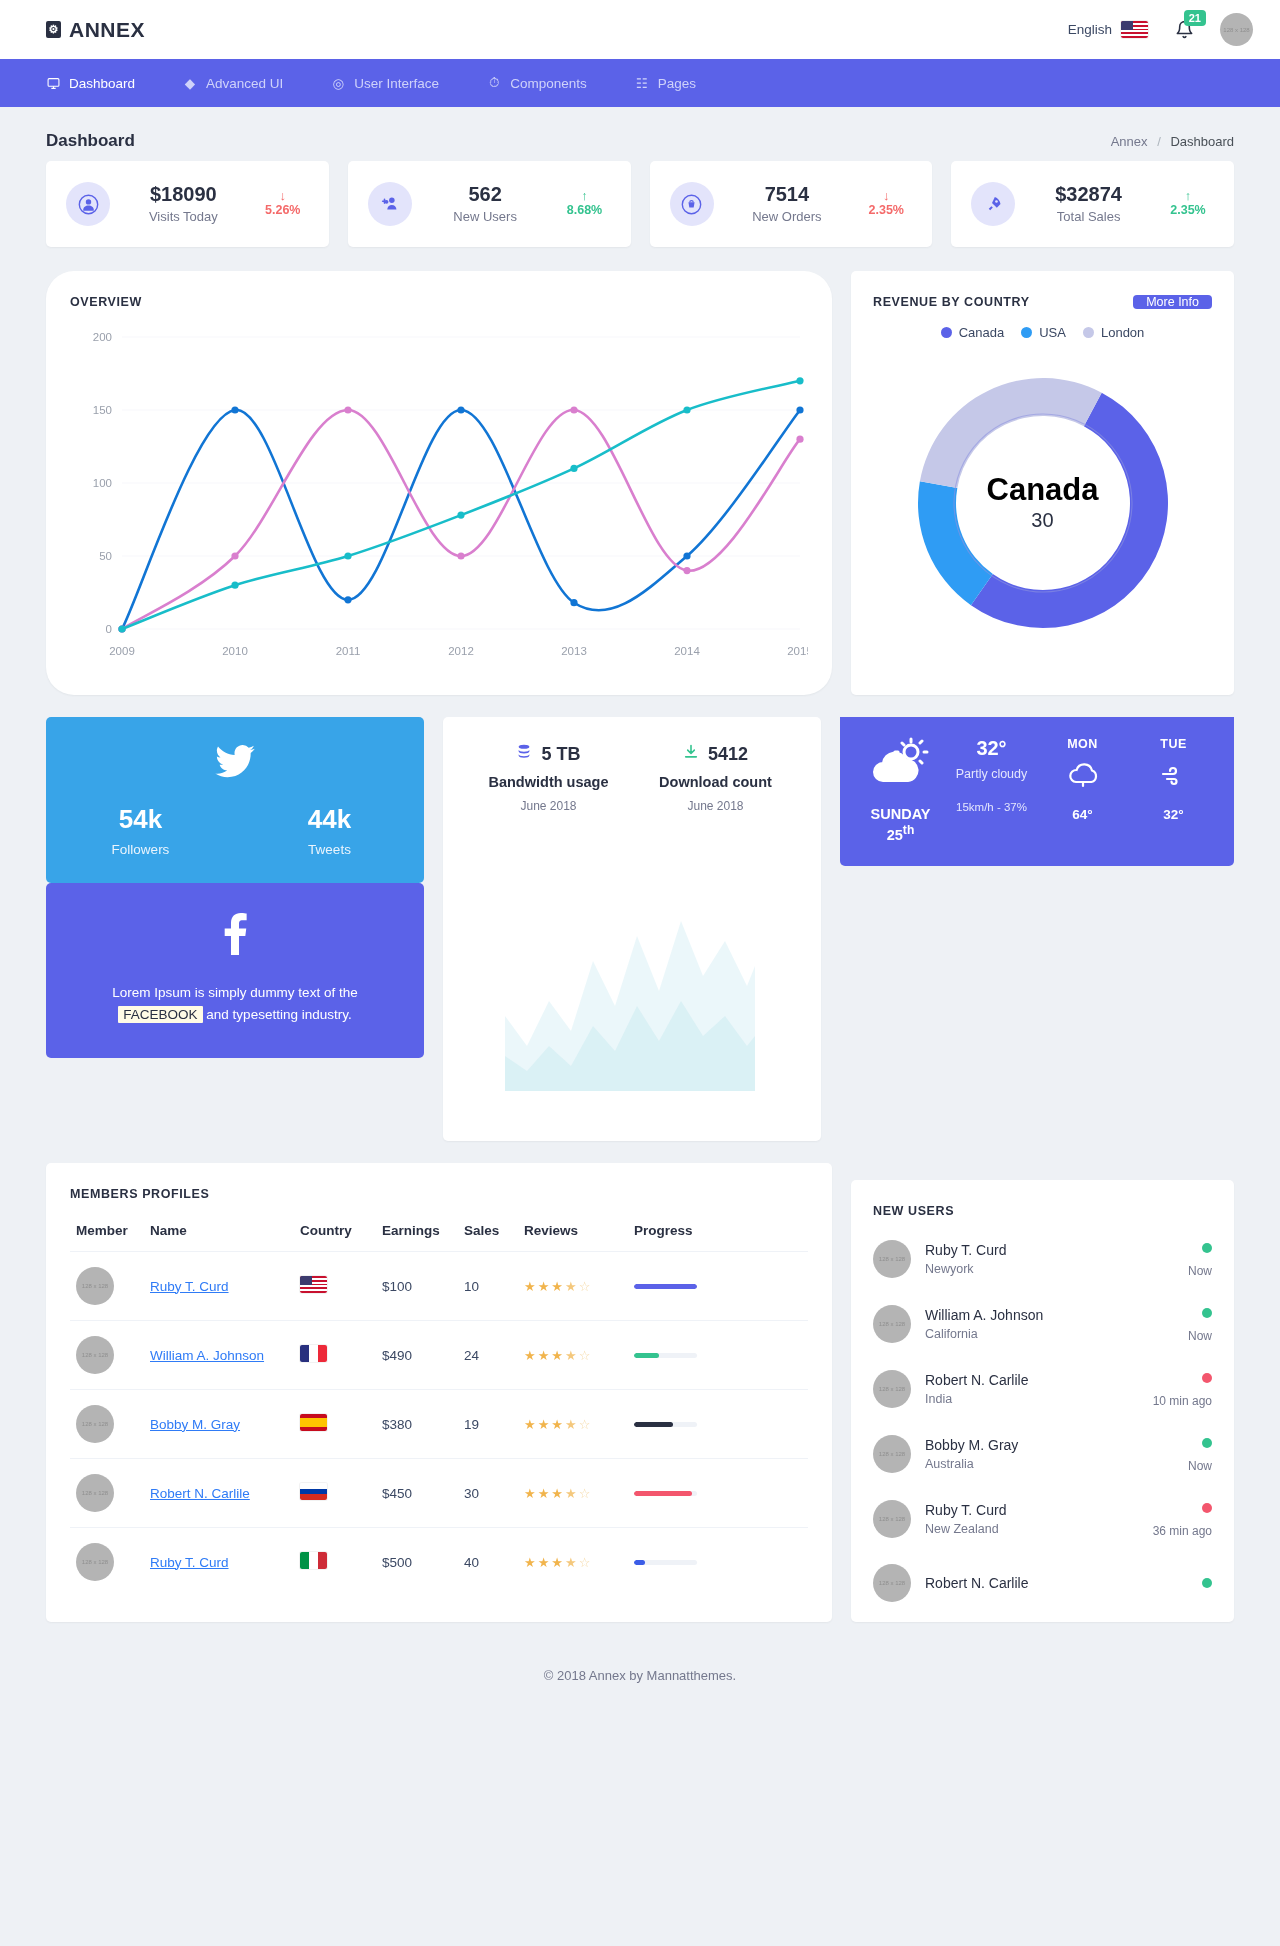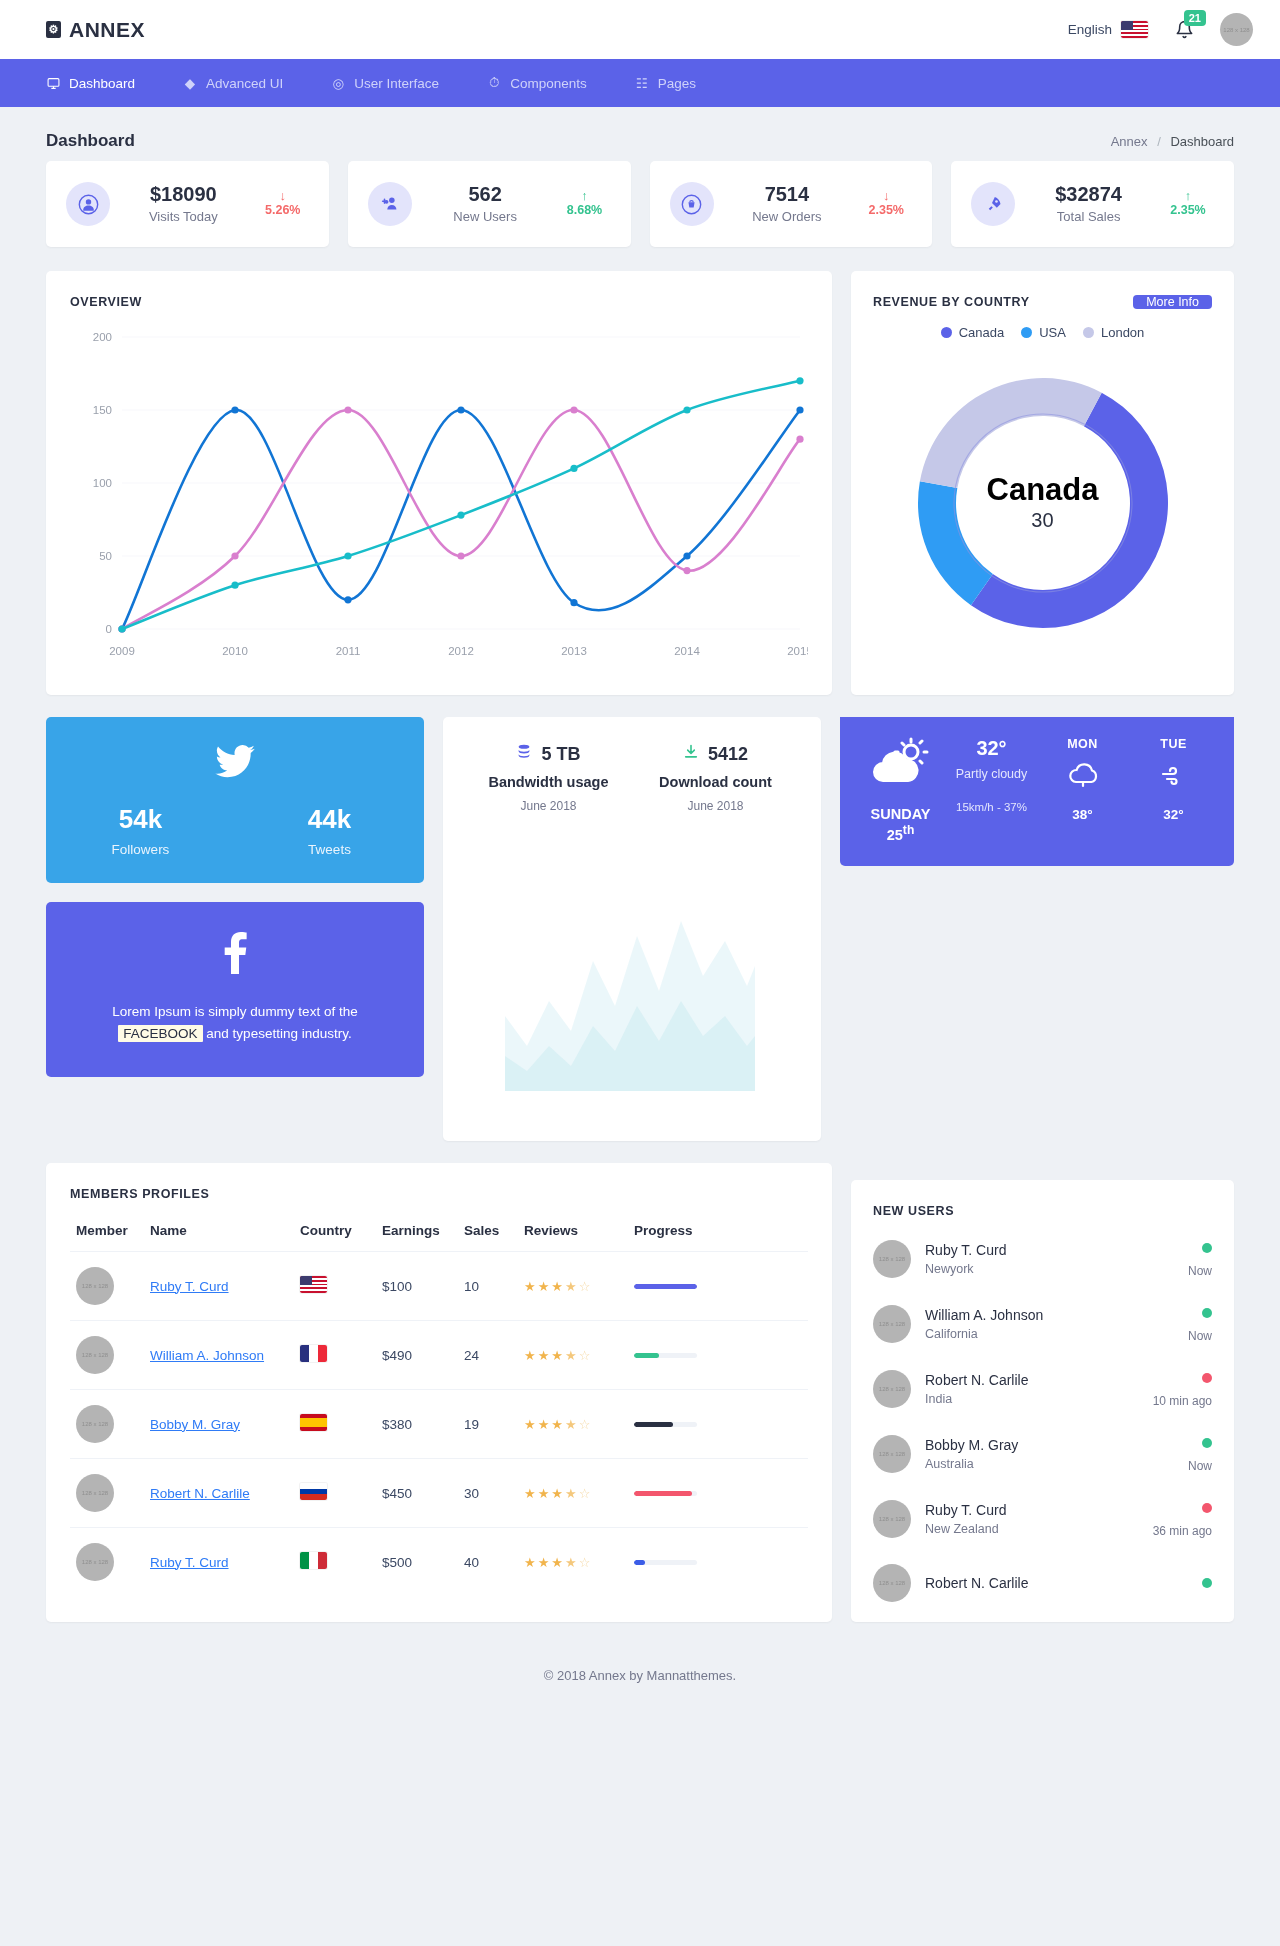--- a/index.html
+++ b/index.html
@@ -81,21 +81,21 @@
   .stat-val{ font-size:20px;font-weight:700;color:#2a3042; line-height:1.15; }
   .stat-lab{ font-size:13px;color:#74788d; margin-top:3px; line-height:1.25;}
   .stat-delta{ text-align:center; width:52px; font-size:12.5px; font-weight:700; line-height:1.4;}
   .delta-up{ color:#34c38f; }
   .delta-dn{ color:#f46a6a; }
   .arr{ display:block; font-size:13px; line-height:1; }
 
   
   .chartrow{ margin-bottom:22px; align-items:stretch; }
   .card-title{ font-size:12.5px;font-weight:700;letter-spacing:.6px;color:#2a3042; }
-  .overview-card{ flex:0 0 786px; padding:24px 8px 18px 24px; }
+  .overview-card{ flex:0 0 786px; padding:24px 8px 18px 24px;border-radius:28px; }
   .revenue-card{ flex:1; padding:24px 22px 22px 22px; }
 
   .chart-wrap{ position:relative; height:358px; margin-top:10px; }
   svg.linechart{ display:block; }
 
   .rev-head{ display:flex; align-items:flex-end; justify-content:space-between;gap:8px;}
   .moreinfo{
     background:#5b62e8;color:#fff;border:none;border-radius:4px;
     font-size:12.5px;padding:0 13px;font-family:inherit;cursor:pointer;
   }
@@ -105,21 +105,21 @@
 
   .donut-wrap{ position:relative; display:flex;align-items:center;justify-content:center; margin-top:18px;}
   .donut-center{
     position:absolute; text-align:center; top:50%; left:50%; transform:translate(-50%,-50%);
   }
   .donut-name{ font-size:31px;font-weight:700;color:#000;line-height:1.1; }
   .donut-val{ font-size:20px;color:#2a3042; margin-top:2px; }
 
   
   .midrow{ margin-bottom:22px; align-items:flex-start; }
-  .midleft{ flex:0 0 378px; display:flex; flex-direction:column; gap:19px; }
+  .midleft{ flex:0 0 378px; display:flex; flex-direction:column; }
   .twitter-card{
     background:#38a4e8;border-radius:5px;color:#fff;text-align:center;padding:28px 0 26px 0;
   }
   .social-ic{ font-size:34px;line-height:1; margin-bottom:22px; }
   .tw-stats{ display:flex; }
   .tw-col{ flex:1; }
   .tw-num{ font-size:26px;font-weight:700;line-height:1.1; }
   .tw-lab{ font-size:13.5px;margin-top:8px;color:#eaf4fd; }
   .fb-card{
     background:#5b62e8;border-radius:5px;color:#fff;text-align:center;padding:30px 30px 32px 30px;
@@ -507,21 +507,21 @@
           <div class="w-sub">15km/h - 37%</div>
         </div>
         <div class="w-col">
           <div class="w-name">MON</div>
           <div style="margin-top:10px">
             <svg width="34" height="28" viewBox="0 0 34 28" fill="none" stroke="#fff" stroke-width="2.2" stroke-linecap="round">
               <path d="M10 21a6 6 0 0 1 .6-12A8 8 0 0 1 26 9.5a6 6 0 0 1-.6 11.5z"></path>
               <path d="M17 22v3"></path>
             </svg>
           </div>
-          <div class="w-small-temp">38°</div>
+          <div class="w-small-temp">64°</div>
         </div>
         <div class="w-col">
           <div class="w-name">TUE</div>
           <div style="margin-top:10px">
             <svg width="34" height="28" viewBox="0 0 34 28" fill="none" stroke="#fff" stroke-width="2.2" stroke-linecap="round">
               <path d="M6 13h10a3 3 0 1 0-3-3"></path>
                 <path d="M10 18h7a2.5 2.5 0 1 1-2.5 2.5"></path>
             </svg>
           </div>
           <div class="w-small-temp">32°</div>

